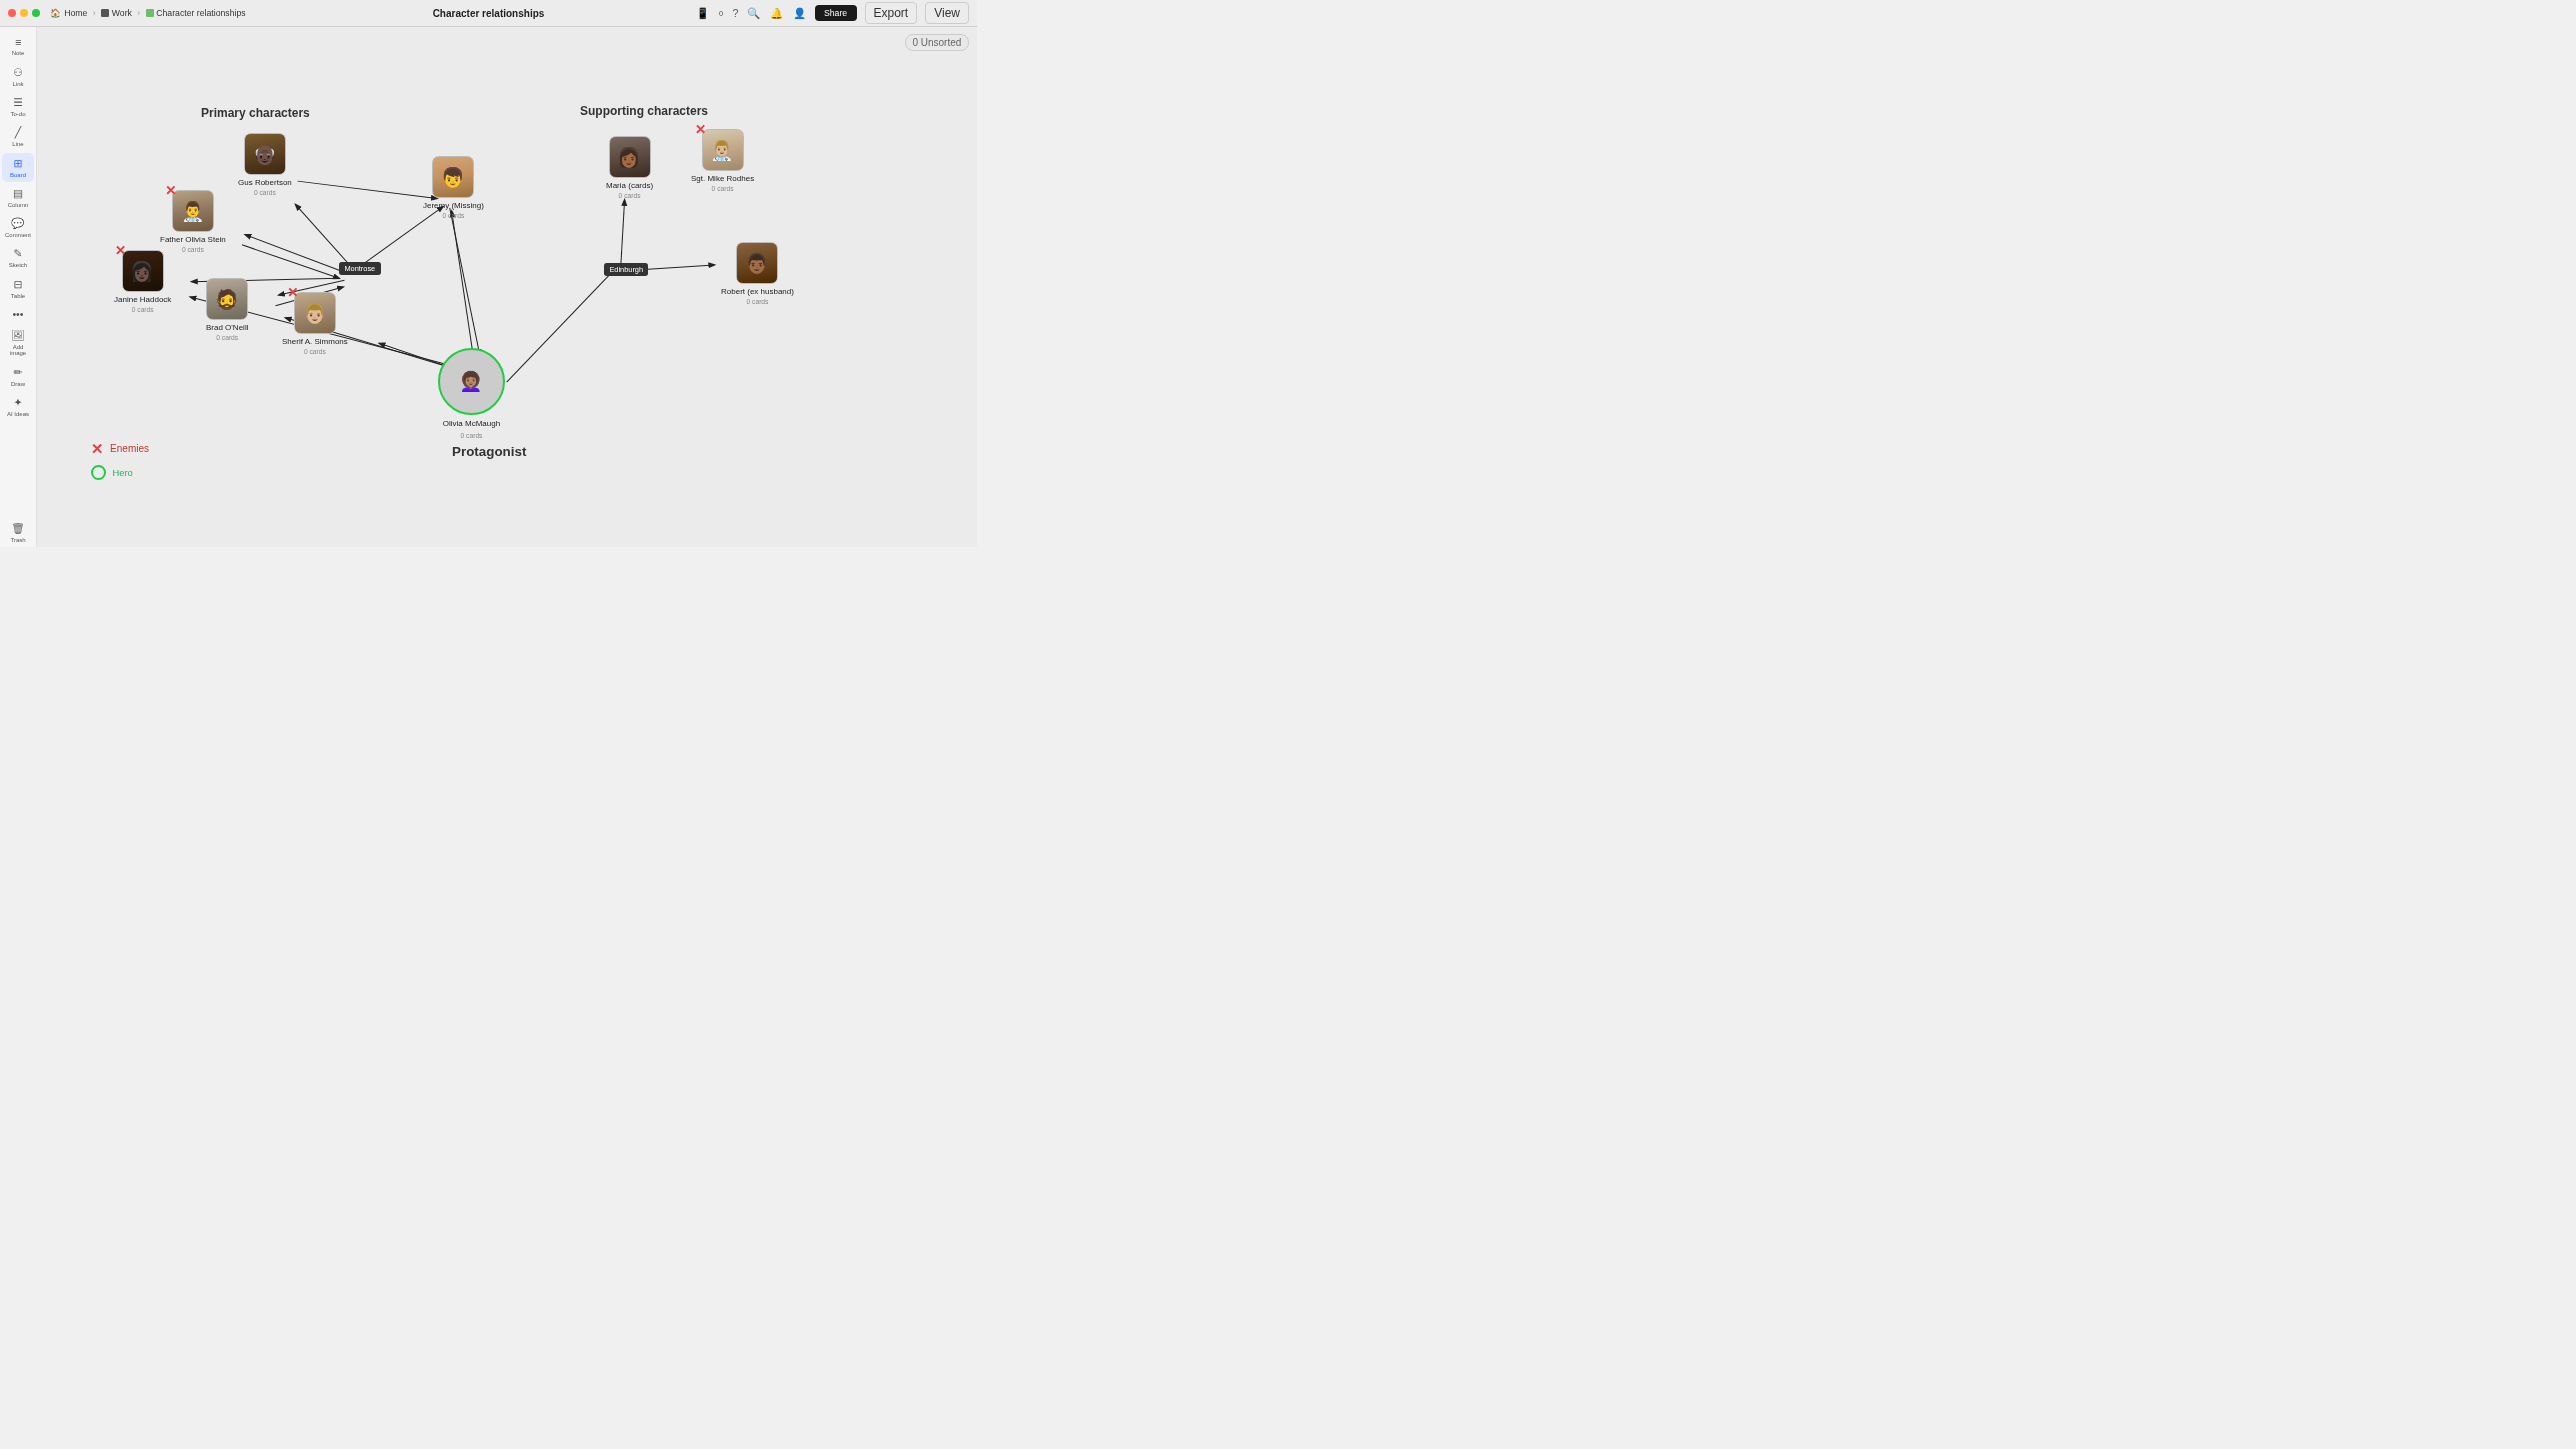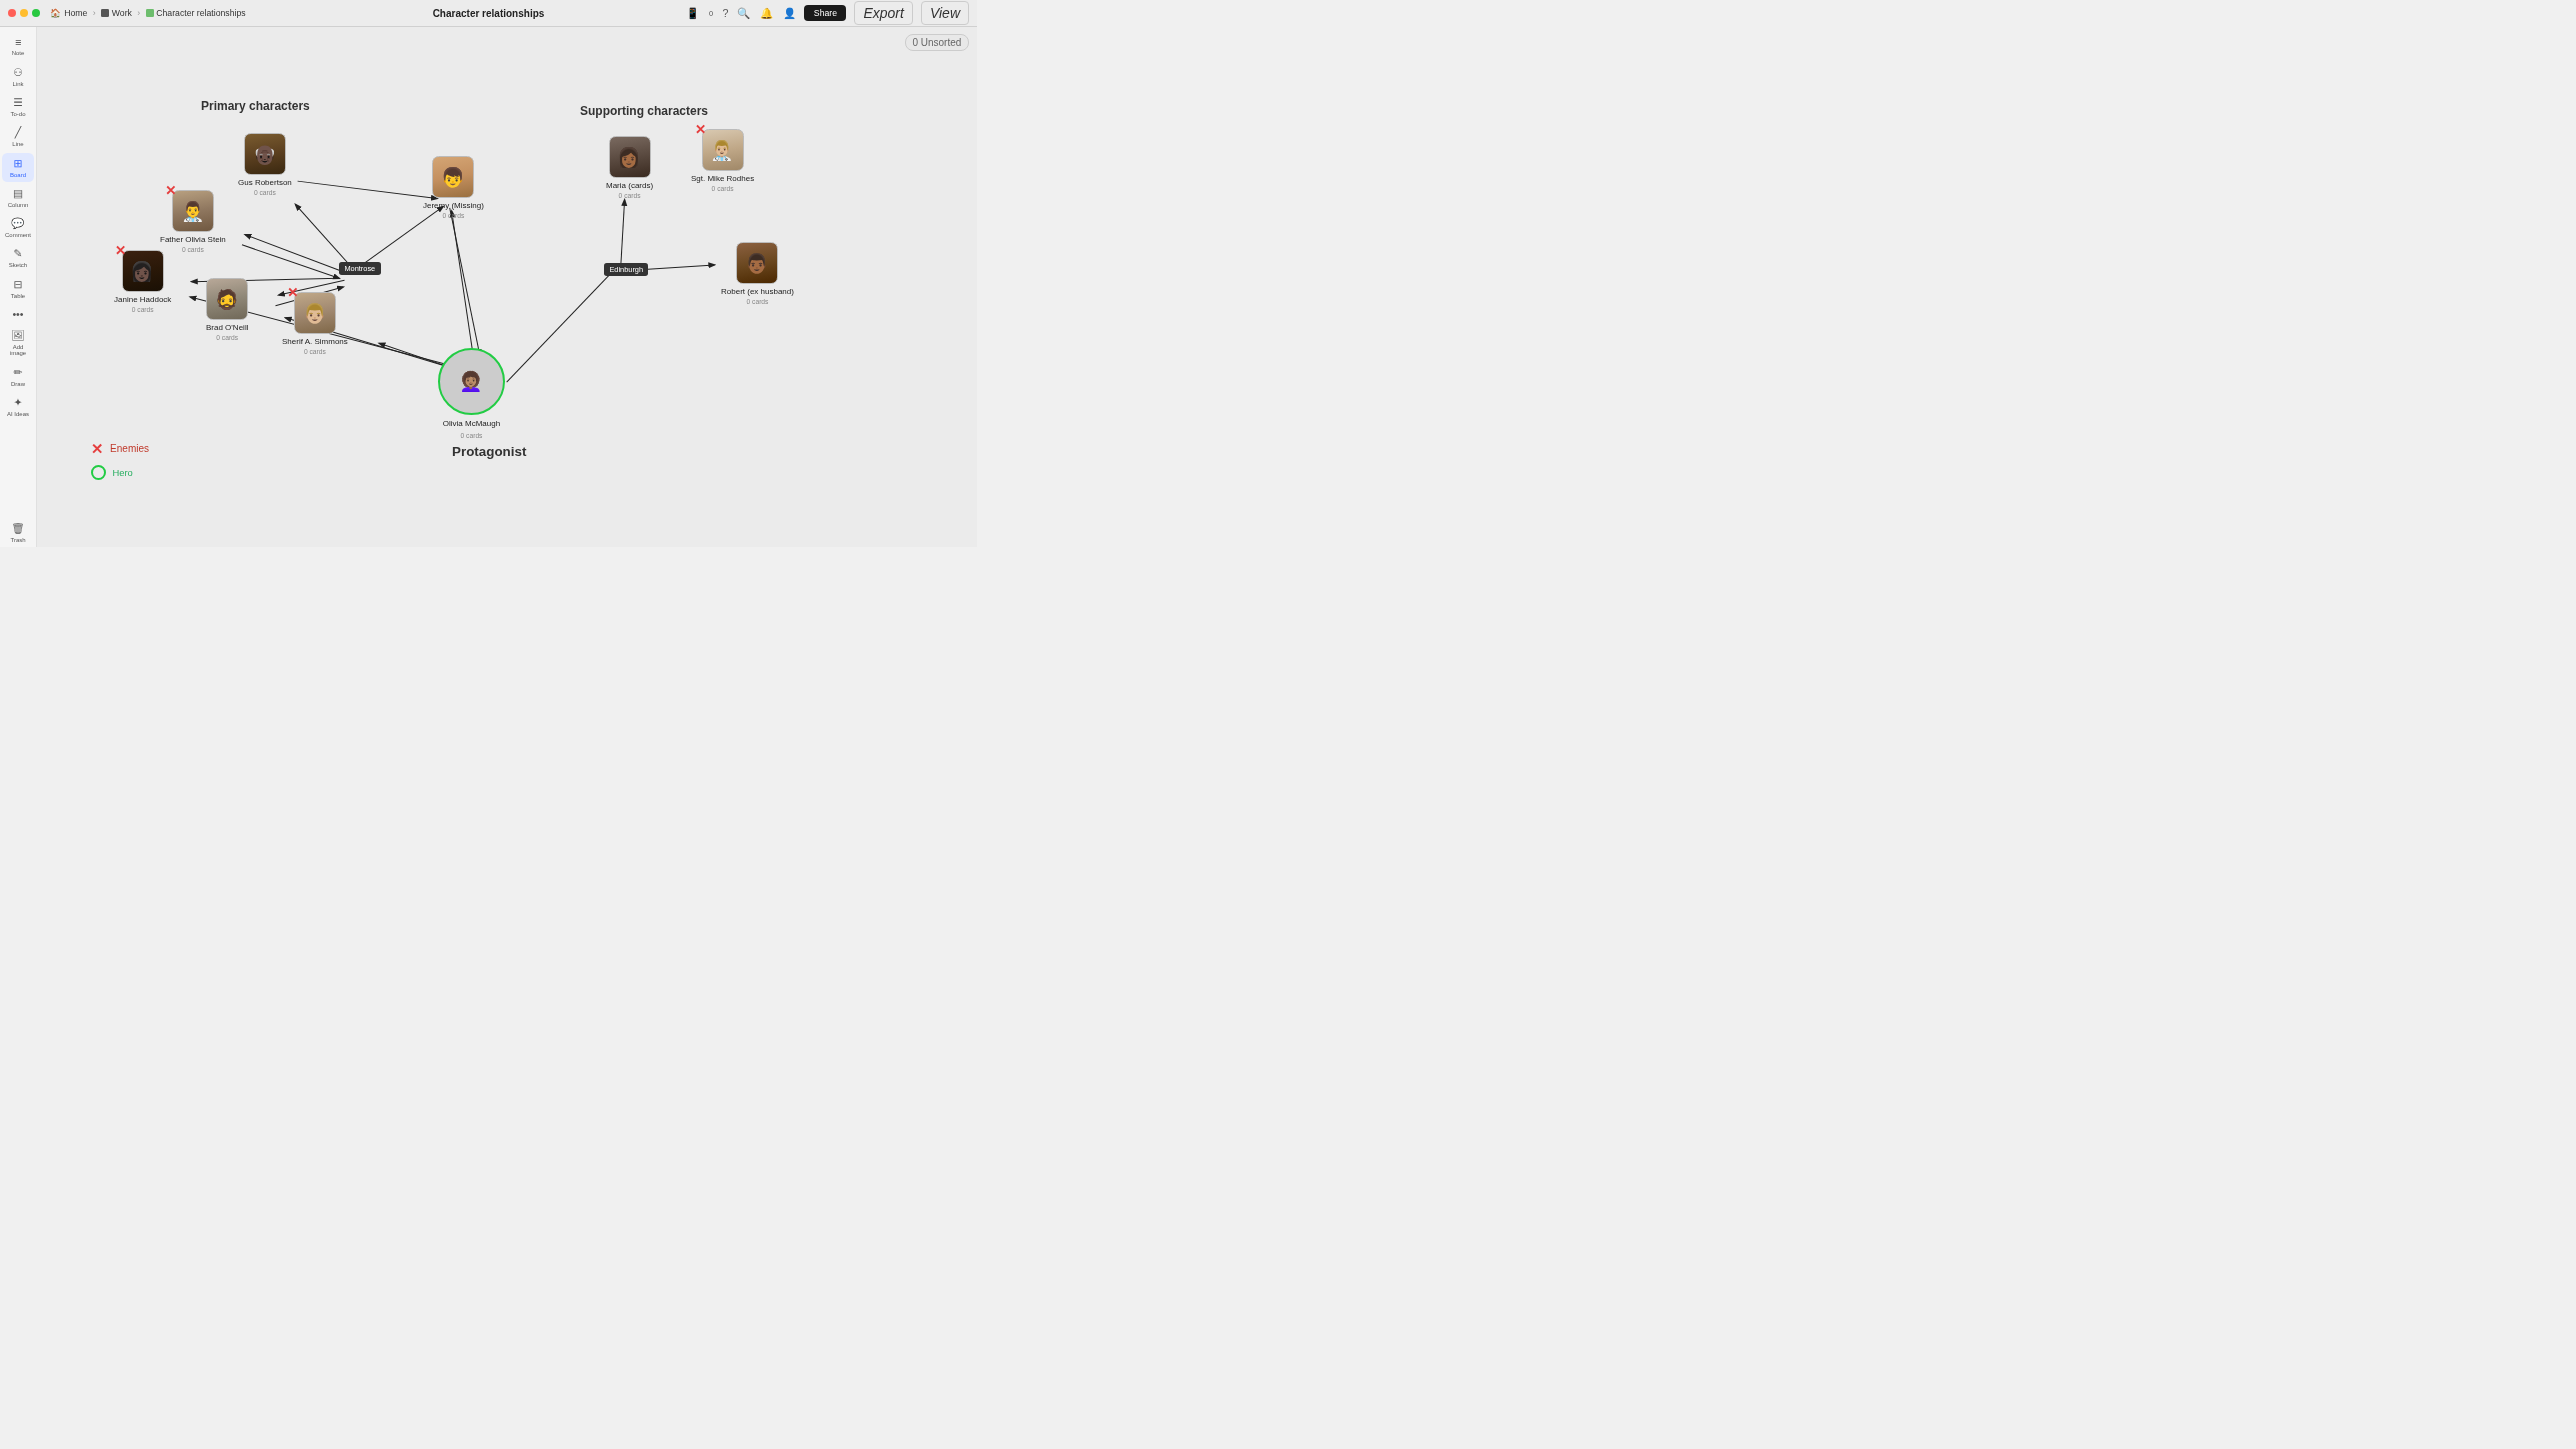--- a/index.html
+++ b/index.html
@@ -15,21 +15,21 @@
     .traffic-light { width: 8px; height: 8px; border-radius: 50%; }
     .tl-red { background: #ff5f57; }
     .tl-yellow { background: #ffbd2e; }
     .tl-green { background: #28c840; }
     .breadcrumb { display: flex; align-items: center; gap: 5.4px; font-size: 8.7px; color: #333; }
     .breadcrumb-item { display: flex; align-items: center; gap: 2.7px; }
     .breadcrumb-sep { color: #999; }
     .title-center { position: absolute; left: 50%; transform: translateX(-50%); font-size: 10px; font-weight: 600; color: #222; }
     .titlebar-right { margin-left: auto; display: flex; align-items: center; gap: 8px; }
     .btn-share { background: #1a1a1a; color: white; border: none; border-radius: 4px; padding: 3.4px 9.4px; font-size: 8.7px; cursor: pointer; }
-    .btn-export, .btn-view { background: transparent; border: 0.7px solid #ccc; border-radius: 4px; padding: 3.4px 8px; font-size: 14px; cursor: pointer; color: #333; font-style: italic; }
+    .btn-export, .btn-view { background: transparent; border: 0.7px solid #ccc; border-radius: 4px; padding: 3.4px 8px; font-size: 12px; cursor: pointer; color: #333; }
     .toolbar-icons { display: flex; align-items: center; gap: 9.4px; }
     .toolbar-icon { font-size: 10.7px; color: #555; cursor: pointer; }
     .badge { font-size: 7.4px; color: #555; }
 
     
     .sidebar {
       position: absolute; top: 27px; left: 0; bottom: 0; width: 37px;
       background: #f5f5f5; border-right: 0.7px solid #e0e0e0;
       display: flex; flex-direction: column; align-items: center; padding-top: 5.4px; gap: 1.3px; z-index: 50;
     }
@@ -203,21 +203,21 @@
   <div class="sidebar-item">
     <span class="sidebar-icon">🗑</span>
     <span class="sidebar-label">Trash</span>
   </div>
 </div>
 
 <div class="canvas">
 
   <div class="unsorted-badge">0 Unsorted</div>
 
-  <div class="group-label" style="left: 164px; top: 72px;">Primary characters</div>
+  <div class="group-label" style="left: 164px; top: 79px;">Primary characters</div>
   <div class="group-label" style="left: 543px; top: 77px;">Supporting characters</div>
 
   <svg class="arrows-svg" viewBox="0 0 1401 776" width="940" height="521">
     <defs>
       <marker id="arrow" markerWidth="8" markerHeight="8" refX="6" refY="3" orient="auto">
         <path d="M0,0 L0,6 L8,3 z" fill="#222"></path>
       </marker>
     </defs>
 
     <line x1="388" y1="230" x2="596" y2="256" stroke="#222" stroke-width="1.5" marker-end="url(#arrow)"></line>

